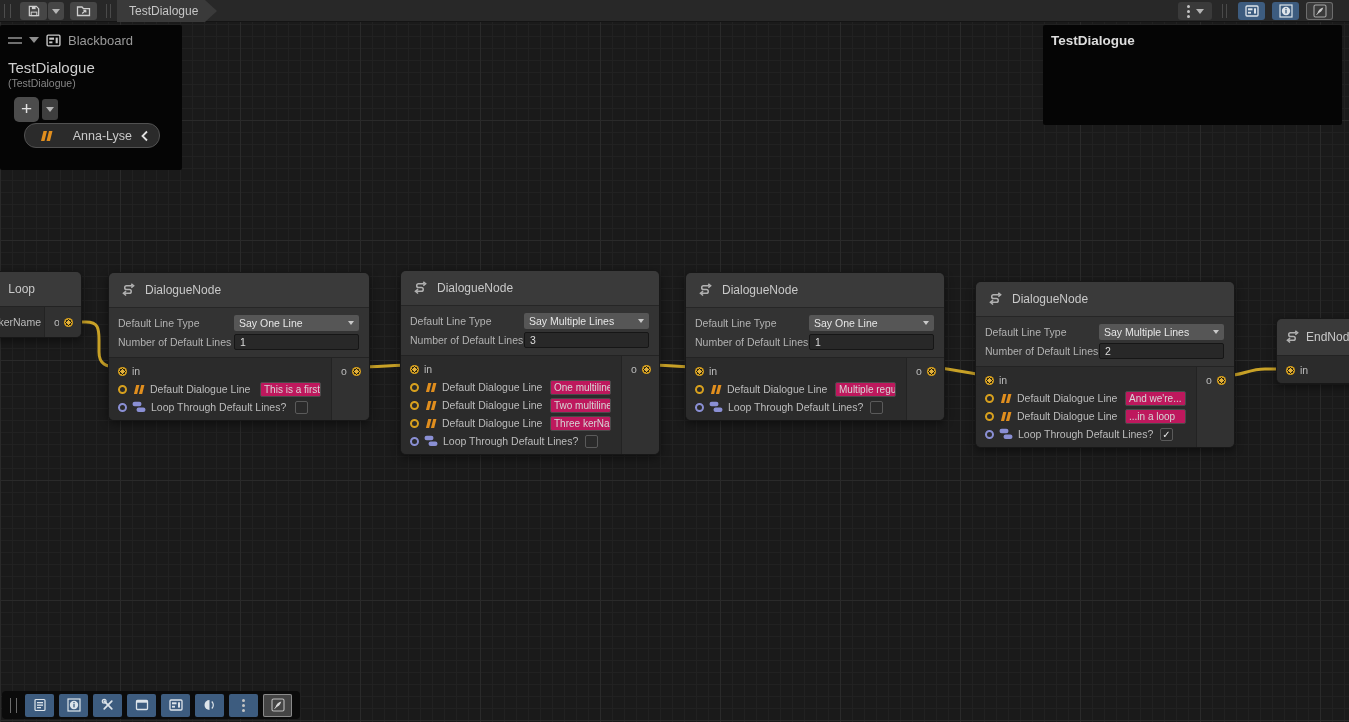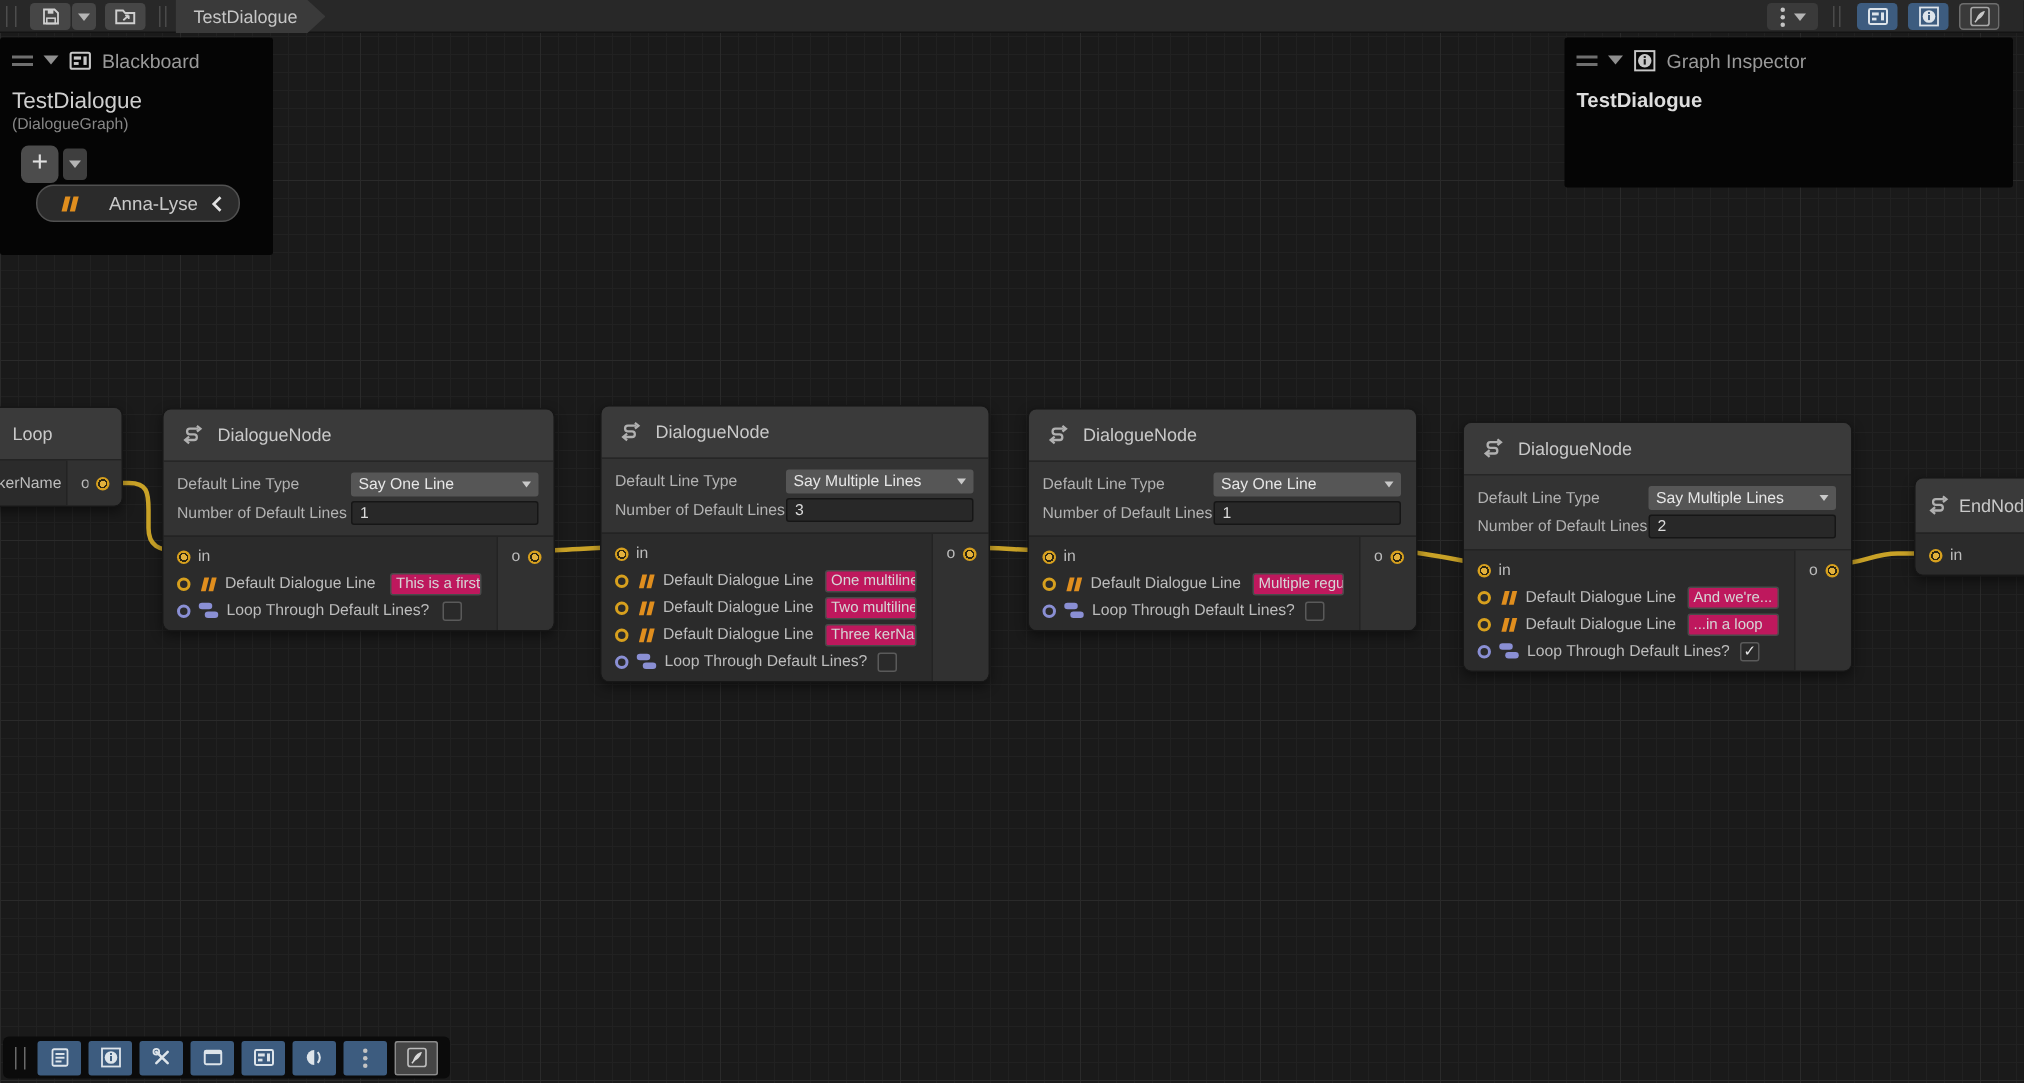--- a/index.html
+++ b/index.html
@@ -456,21 +456,21 @@
       <svg class="icon-svg" width="15" height="15" viewBox="0 0 14 14">
           <rect x="1" y="2" width="12" height="10" rx="1" fill="none" stroke="#c8c8c8" stroke-width="1.3"></rect>
           <rect x="3" y="4.3" width="4.5" height="2" fill="#c8c8c8"></rect>
           <rect x="3" y="7.8" width="3" height="1.8" fill="#c8c8c8"></rect>
           <rect x="9" y="4.3" width="2" height="5.3" fill="#c8c8c8"></rect>
         </svg>
     </span>
     <span class="panel-title">Blackboard</span>
   </div>
   <div class="bb-graphname">TestDialogue</div>
-  <div class="bb-graphtype">(DialogueGraph)</div>
+  <div class="bb-graphtype">(TestDialogue)</div>
   <div class="bb-addrow">
     <div class="bb-add">+</div>
     <div class="bb-add-dd">
         <i class="dd-arrow"></i>
       </div>
   </div>
   <div class="bb-pill">
     <span class="mini-icon">
         <svg class="icon-svg" width="14" height="12" viewBox="0 0 14 12">
           <path d="M4.5 1 L8 1 L5.5 11 L2 11 Z" fill="#e08e1e"></path>
@@ -480,33 +480,20 @@
     <span class="bb-pill-label">Anna-Lyse</span>
     <span class="mini-icon">
         <svg class="icon-svg" width="9" height="12" viewBox="0 0 9 12">
           <path d="M7 1.5 L2.5 6 L7 10.5" fill="none" stroke="#e2e2e2" stroke-width="1.8"></path>
         </svg>
       </span>
   </div>
 </div>
 
 <div class="panel" style="left:1043px; top:25px; width:299px; height:100px;">
-  <div class="panel-header">
-    <span class="grab"></span>
-    <span class="fold"></span>
-    <span class="mini-icon">
-      <svg class="icon-svg" width="15" height="15" viewBox="0 0 14 14">
-          <rect x="1" y="1" width="12" height="12" fill="none" stroke="#c8c8c8" stroke-width="1.2"></rect>
-          <circle cx="7" cy="7" r="4.2" fill="#c8c8c8"></circle>
-          <rect x="6.35" y="6" width="1.3" height="3.4" fill="#1a1a1a"></rect>
-          <rect x="6.35" y="4" width="1.3" height="1.3" fill="#1a1a1a"></rect>
-        </svg>
-    </span>
-    <span class="panel-title">Graph Inspector</span>
-  </div>
   <div class="insp-selection">TestDialogue</div>
 </div>
 
 <div class="toolbar-top">
   <span class="tb-handle" style="left:4px;"></span>
   <div class="tb-btn" style="left:20px; width:27px;">
     <svg class="icon-svg" width="14" height="14" viewBox="0 0 15 15">
         <path d="M2.5 2.5 H10 L12.5 5 V12.5 H2.5 Z" fill="none" stroke="#cfcfcf" stroke-width="1.3"></path>
         <rect x="5.2" y="2.5" width="4" height="3" fill="#cfcfcf"></rect>
         <rect x="4.5" y="8.7" width="6" height="3.8" fill="none" stroke="#cfcfcf" stroke-width="1.1"></rect>

